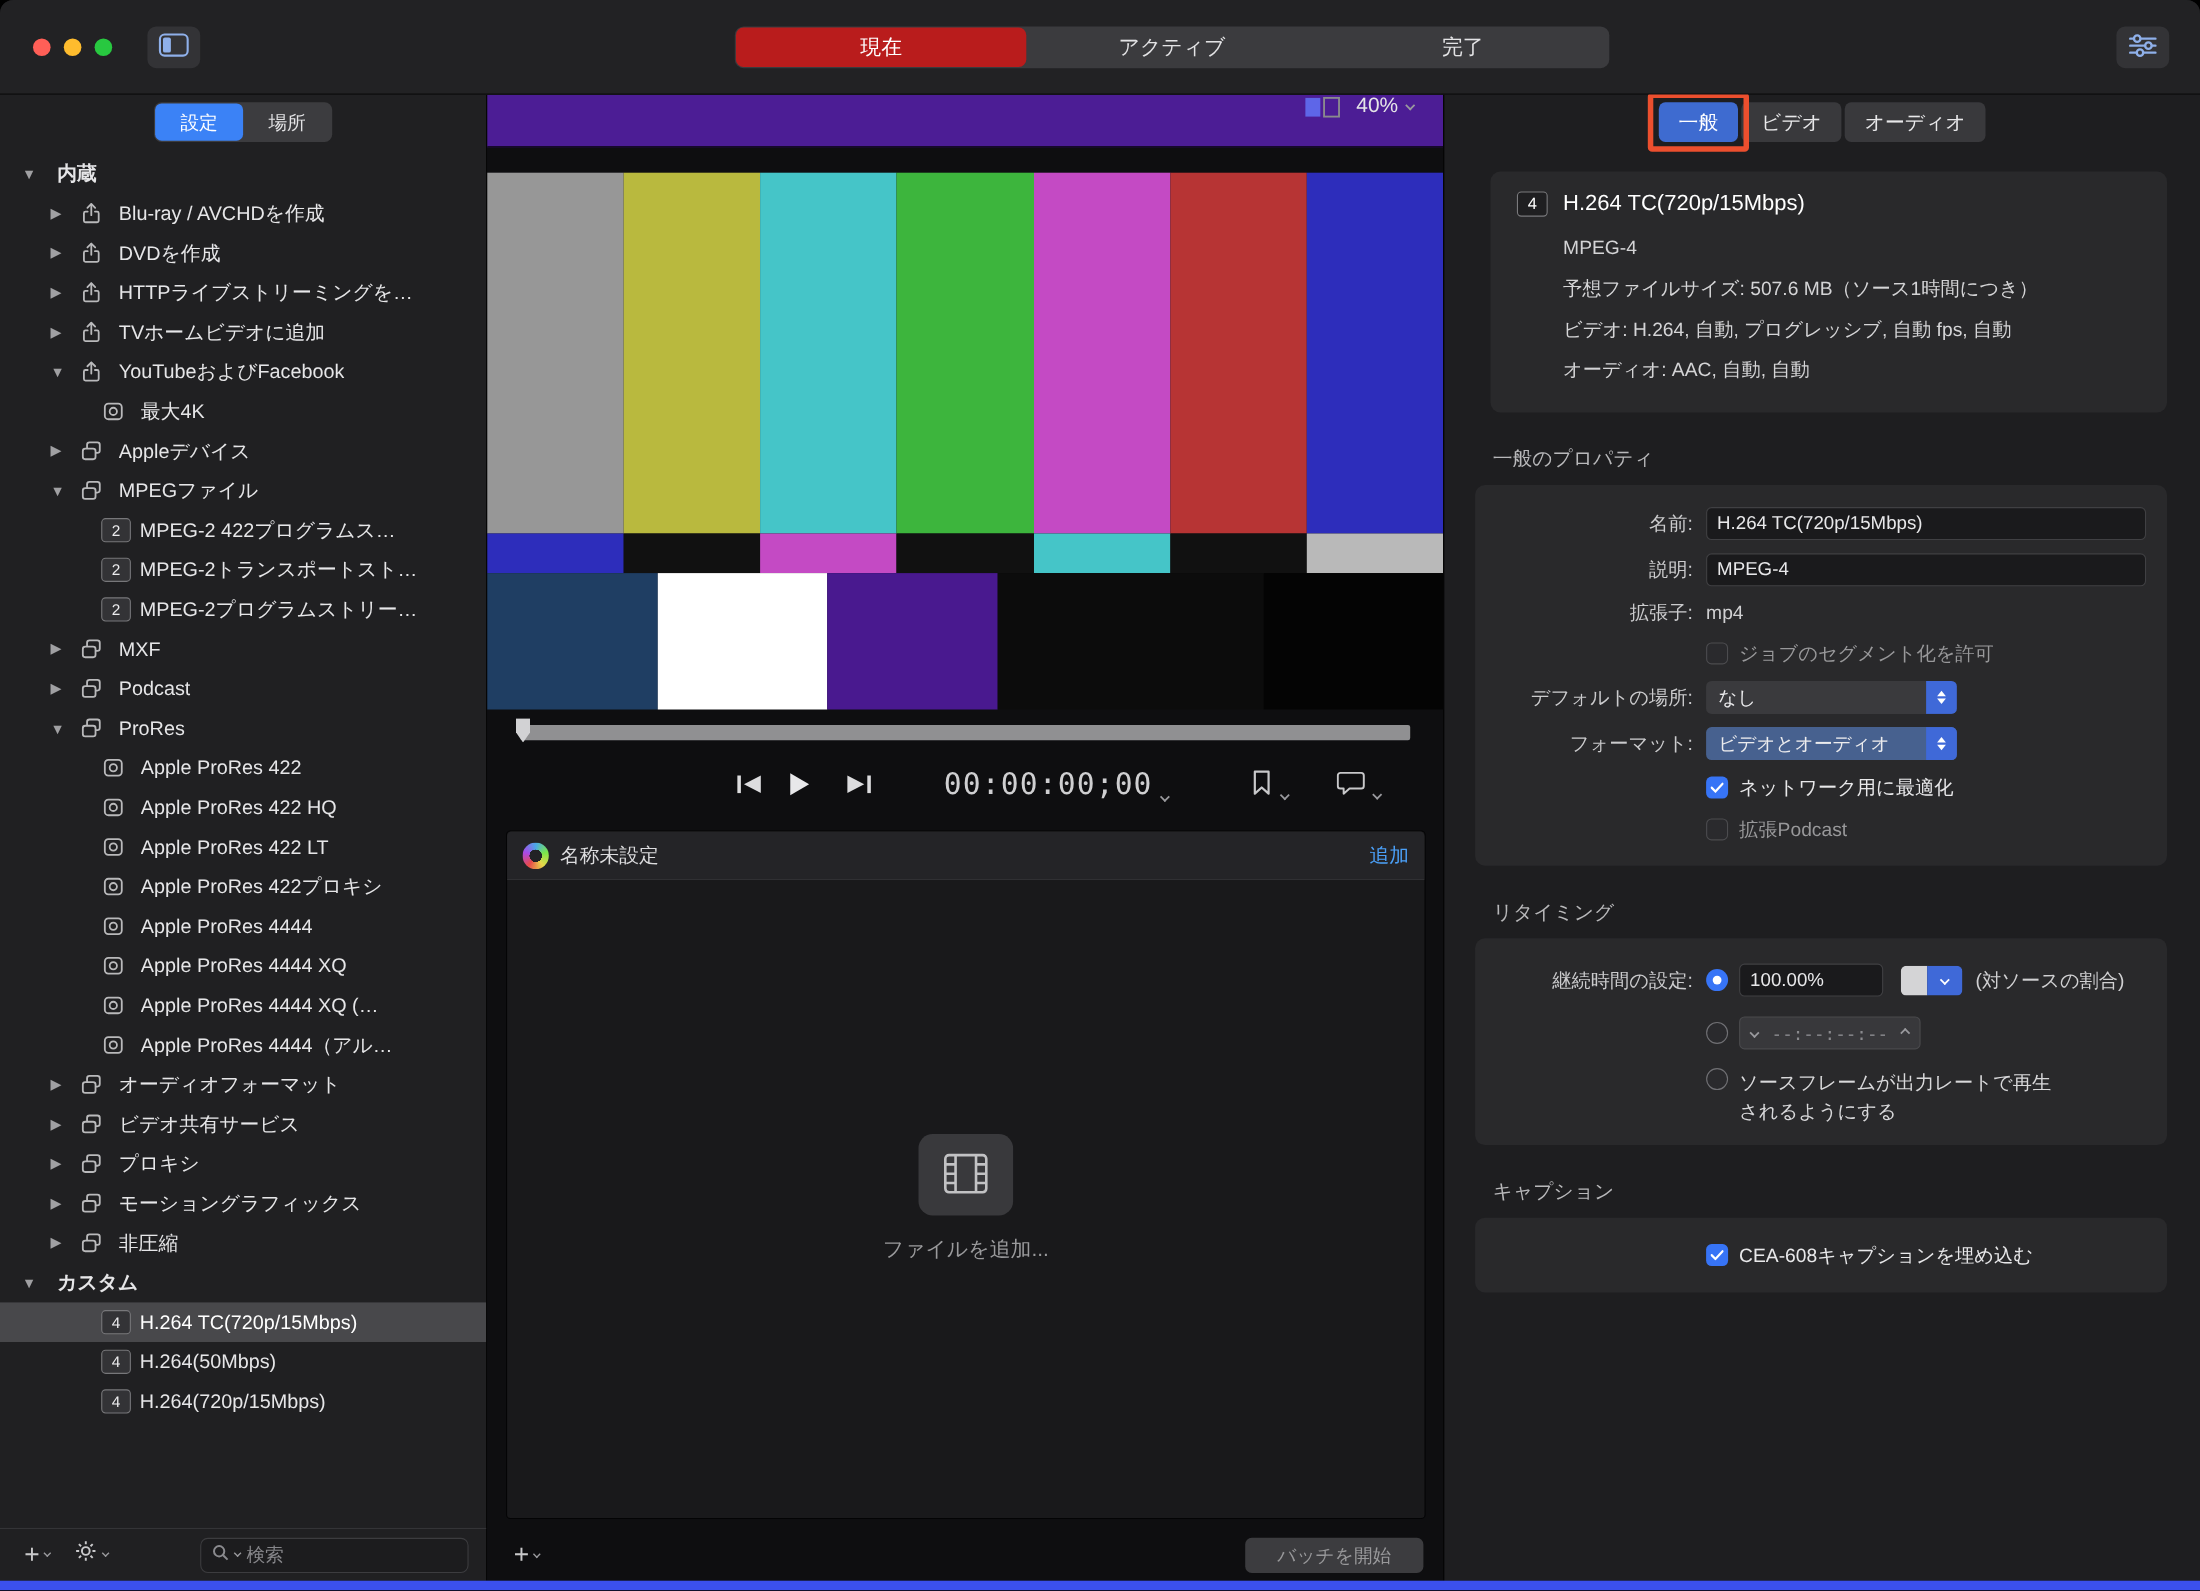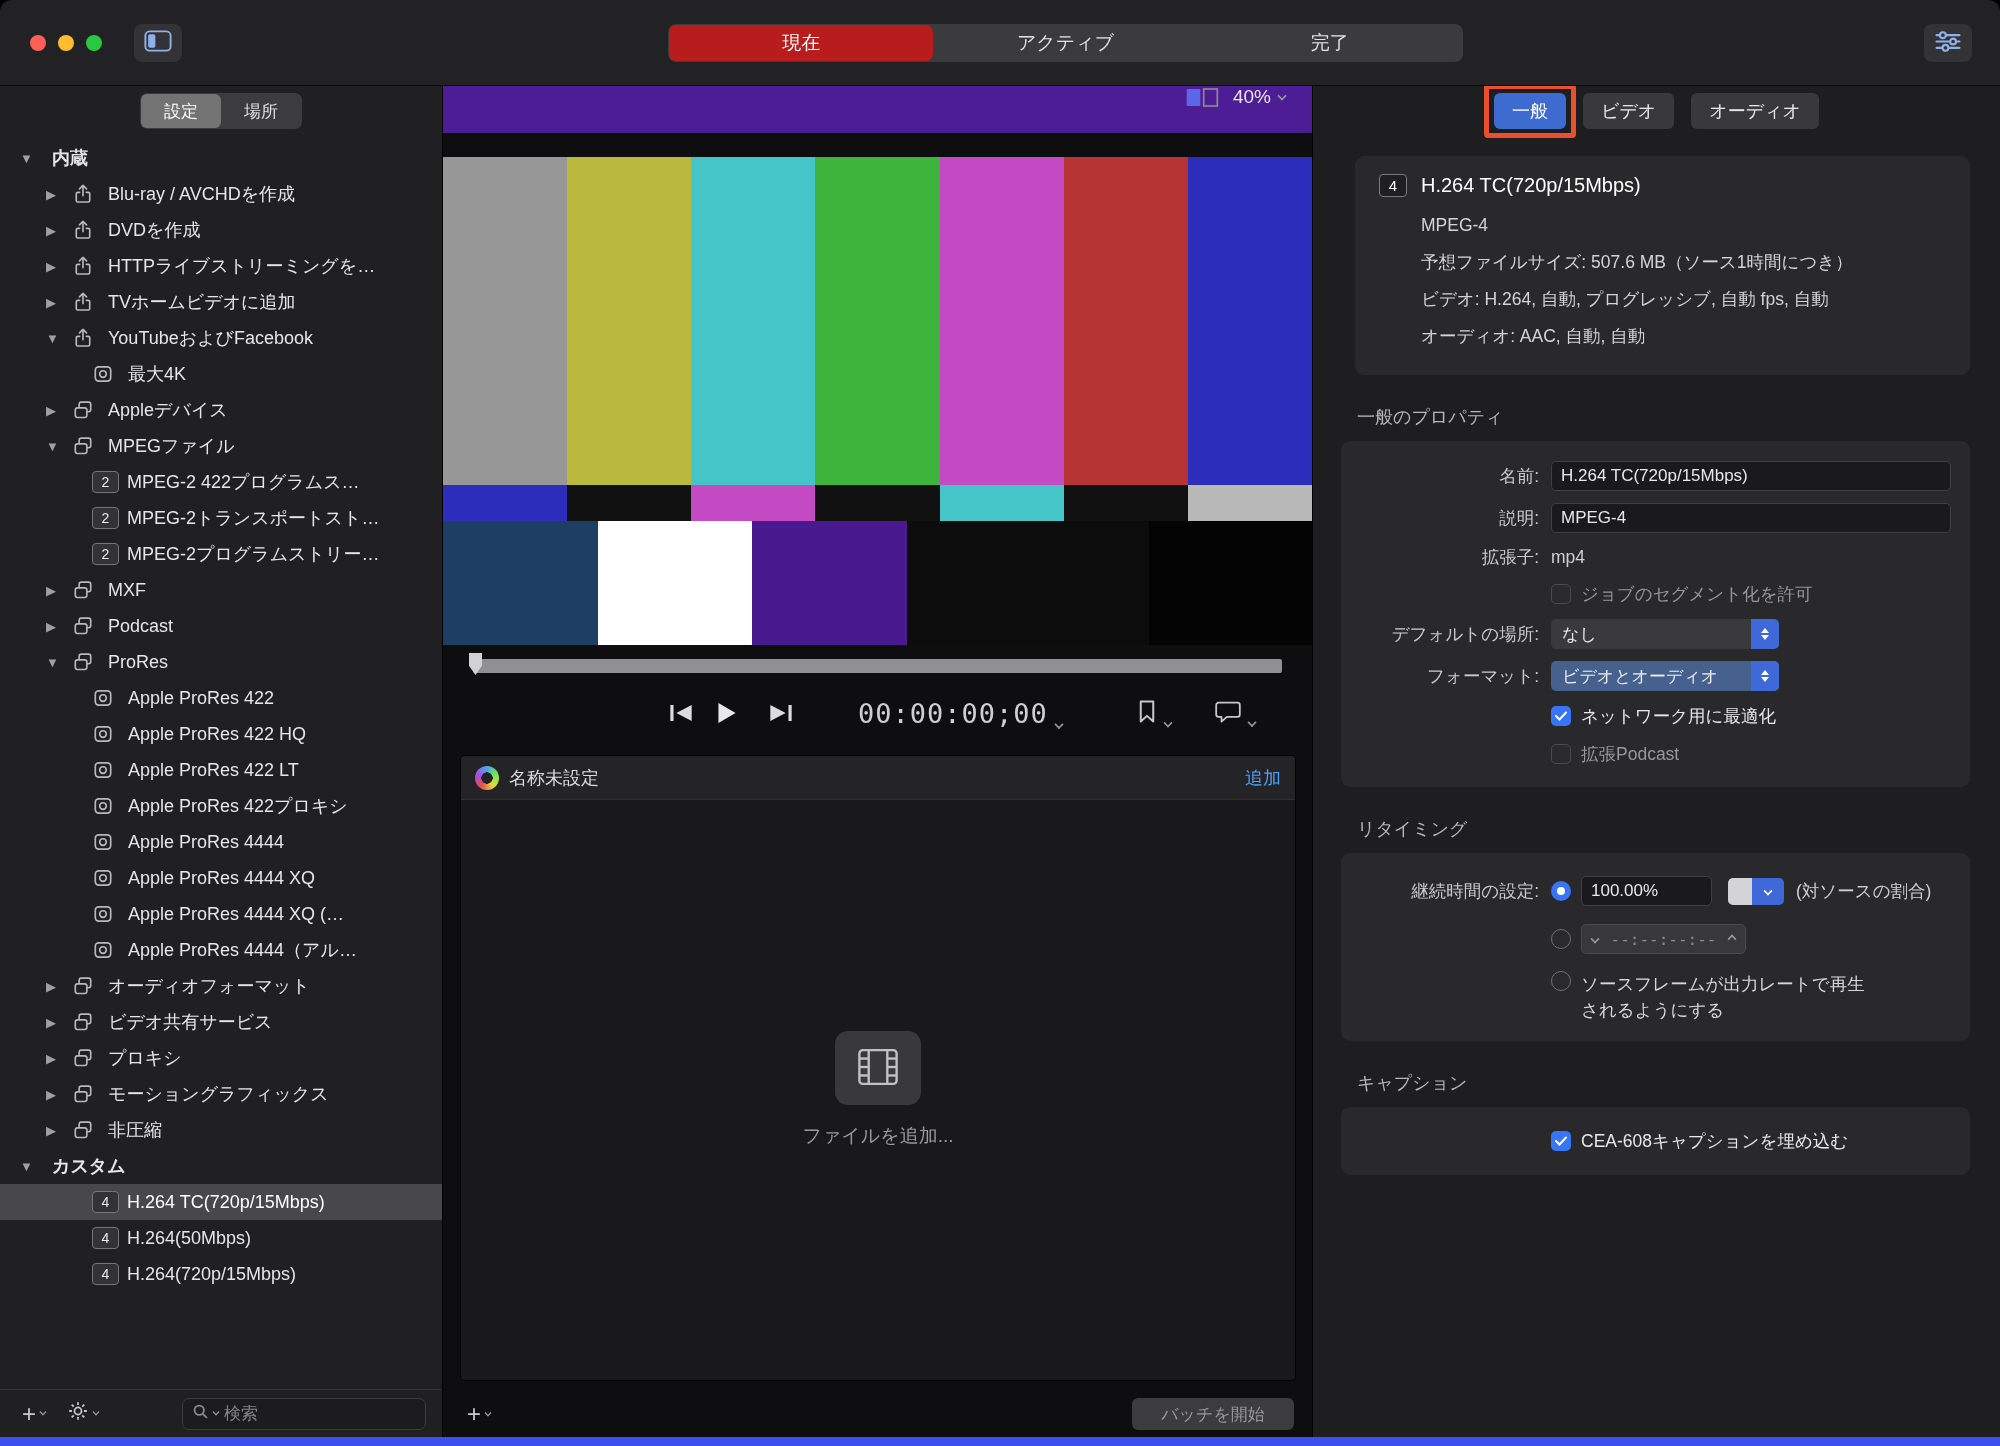--- a/index.html
+++ b/index.html
@@ -19,21 +19,21 @@
   .toolbar-seg .seg-item.active { background:#b91c1c; color:#fff; }
 
   
   .main { flex:1; display:flex; min-height:0; }
 
   
   .sidebar { width:443px; flex:none; background:#202022; border-right:1px solid #000; display:flex; flex-direction:column; }
   .sidebar-header { height:50px; display:flex; align-items:center; justify-content:center; flex:none; }
   .side-seg { width:162px; height:36px; background:#3c3c3f; border-radius:7px; display:flex; padding:1px; }
   .side-seg .seg-item { flex:1; border:none; background:transparent; color:#e3e3e5; font-size:17px; border-radius:6px; cursor:pointer; font-family:inherit; }
-  .side-seg .seg-item.active { background:#737373; color:#fff; }
+  .side-seg .seg-item.active { background:#3b82f6; color:#fff; }
   .tree { flex:1; overflow:hidden; padding-top:4px; }
   .tree-row { height:36px; display:flex; align-items:center; color:#e6e6e8; font-size:18px; white-space:nowrap; overflow:hidden; cursor:default; }
   .tree-row.lvl0 { padding-left:20px; font-weight:600; }
   .tree-row.lvl1 { padding-left:46px; }
   .tree-row.lvl2 { padding-left:92px; }
   .tree-row.selected { background:#48484b; color:#fff; }
   .disc { width:26px; flex:none; color:#a0a0a3; font-size:13px; text-align:left; }
   .ticon { width:30px; flex:none; display:inline-flex; align-items:center; }
   .tbadge { width:27px; height:22px; flex:none; background:#333336; border:1px solid #77777a; border-radius:4px; color:#ececee; font-size:14px; display:inline-flex; align-items:center; justify-content:center; margin-right:2px; }
   .tlabel { margin-left:6px; overflow:hidden; text-overflow:ellipsis; }
@@ -63,21 +63,21 @@
   .batch-title { color:#dcdcde; font-size:18px; margin-left:10px; }
   .add-link { margin-left:auto; color:#4ba0f8; font-size:18px; cursor:pointer; text-decoration:none; }
   .batch-body { flex:1; display:flex; flex-direction:column; align-items:center; justify-content:center; gap:18px; }
   .film-btn { width:86px; height:74px; background:#39393c; border:none; border-radius:13px; display:flex; align-items:center; justify-content:center; cursor:pointer; }
   .drop-label { color:#9a9a9c; font-size:19px; }
   .center-footer { height:46px; flex:none; display:flex; align-items:center; padding:0 18px; }
   .start-batch { margin-left:auto; width:162px; height:32px; background:#3c3c3f; color:#98989a; border:none; border-radius:6px; font-size:17px; cursor:default; font-family:Liberation Mono, monospace; }
 
   
   .inspector { width:688px; flex:none; background:#1e1e20; border-left:1px solid #000; overflow:hidden; }
-  .insp-tabs { margin-top:6px; height:38px; display:flex; justify-content:center; align-items:center; gap:17px; }
+  .insp-tabs { margin-top:6px; height:38px; display:flex; justify-content:center; align-items:center; gap:3px; }
   .insp-tab { height:36px; padding:0 18px; background:#39393c; border:none; border-radius:6px; color:#e8e8ea; font-size:18px; cursor:pointer; font-family:inherit; }
   .insp-tab.active { background:#3e6bd0; color:#fff; }
   .tab-wrap { position:relative; }
   .annotation { position:absolute; left:-10px; top:-9px; right:-10px; bottom:-9px; border:5px solid #ec4f2e; border-radius:4px; pointer-events:none; }
   .panel { background:#29292b; border-radius:9px; }
   .summary { margin:26px 30px 0 42px; padding:18px 24px 20px; }
   .sum-title-row { display:flex; align-items:center; gap:14px; margin-bottom:10px; }
   .badge { width:28px; height:23px; background:#1f1f21; border:1px solid #7a7a7d; border-radius:4px; color:#fff; font-size:15px; display:inline-flex; align-items:center; justify-content:center; flex:none; }
   .sum-title { color:#fff; font-size:20px; }
   .sum-line { color:#d4d4d6; font-size:17.5px; line-height:37px; margin-left:42px; white-space:nowrap; }

